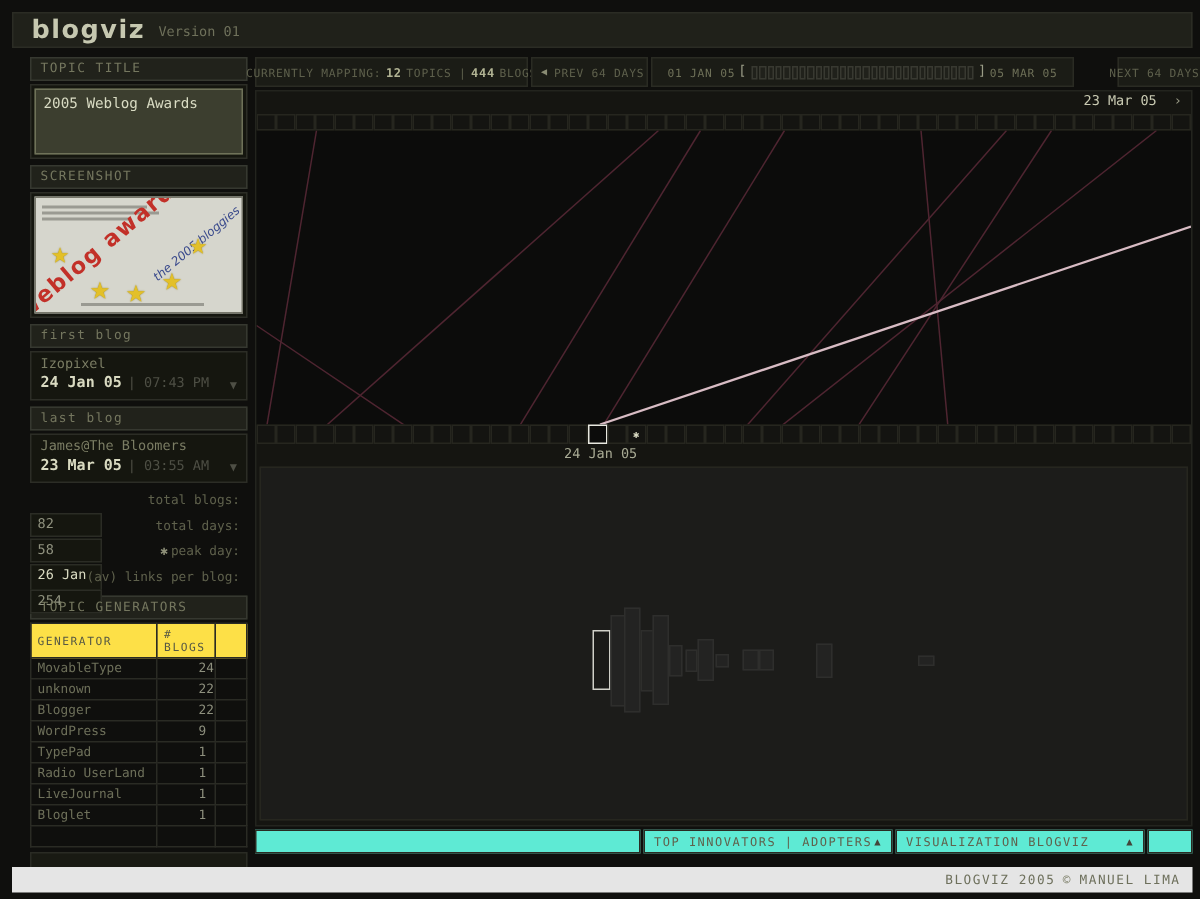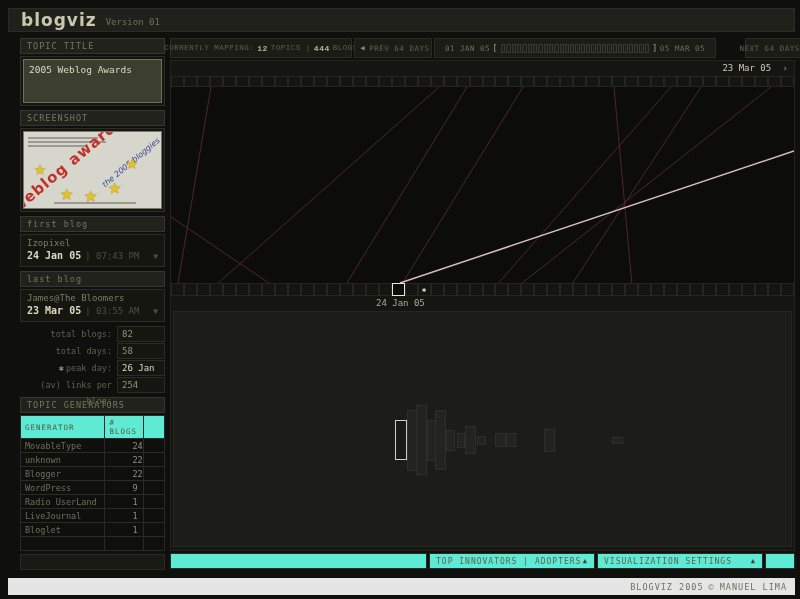--- a/index.html
+++ b/index.html
@@ -23,28 +23,28 @@
               color:#c23028;font-weight:bold;font-size:15px;font-family:"DejaVu Sans",sans-serif;letter-spacing:1px;}
   .thumb .blue{position:absolute;right:-6px;top:26px;transform:rotate(-40deg);color:#3a4a8c;
                font-style:italic;font-size:8px;font-family:"DejaVu Sans",sans-serif;}
   .thumb .star{position:absolute;color:#e3c028;text-shadow:0 0 1px #8a7410;line-height:1;}
   .thumb .txtline{position:absolute;height:2px;background:#9a9a92;}
   .bloginfo{position:relative;padding:3px 6px 5px 6px;background:#15160f;border:1px solid #2c2d26;margin-bottom:4px;}
   .blogname{color:#7b7d64;font-size:9px;}
   .blogdate{color:#d9dac1;font-weight:bold;font-size:10px;margin-top:2px;}
   .blogtime{color:#4e4f45;font-weight:normal;font-size:9px;margin-left:4px;}
   .ddarrow{position:absolute;right:6px;bottom:5px;color:#4e4f45;font-size:8px;cursor:pointer;}
-  .statrow{display:flex;margin-bottom:1px;height:16px;}
+  .statrow{display:flex;margin-bottom:1px;height:16px;flex-direction:column;}
   .statlabel{flex:1;text-align:right;padding-right:5px;color:#5f614c;font-size:8.5px;line-height:16px;}
   .statlabel .pk{color:#8e9078;margin-right:2px;}
   .statval{width:42px;background:#15160f;border:1px solid #2b2c25;color:#90927f;
            padding-left:4px;line-height:14px;font-size:9px;}
   .statval.hl{color:#d9dac1;}
   .gentable{border-collapse:collapse;width:100%;margin-top:2px;}
-  .gentable th{border:1px solid #2a2b24;background:#5eead4;color:#565844;font-weight:normal;
+  .gentable th{border:1px solid #2a2b24;background:#fde047;color:#565844;font-weight:normal;
                font-size:7.5px;letter-spacing:1px;text-align:left;padding:2px 0 2px 4px;height:9px;}
   .gentable td{border:1px solid #2a2b24;color:#6e705a;font-size:8.5px;padding:1px 0 1px 4px;height:11px;}
   .gentable td.num{color:#8e907e;padding-left:27px;}
   .colgen{width:86px;} .colnum{width:26px;} .colx{width:21px;}
   .sbstrip{height:14px;background:#191a13;border:1px solid #2a2b24;margin-top:3px;}
   
   .seg{position:absolute;top:38px;height:20px;background:#1b1c16;border:1px solid #2a2b23;
        box-sizing:border-box;display:flex;align-items:center;justify-content:center;
        color:#5e604c;letter-spacing:0.5px;font-size:7.5px;white-space:nowrap;}
   .seg .hl{color:#b2b494;font-weight:bold;margin:0 3px;font-size:8px;}
@@ -175,20 +175,25 @@
             <td>Blogger</td>
             <td class="num">22</td>
             <td></td>
           </tr>
           <tr>
             <td>WordPress</td>
             <td class="num">9</td>
             <td></td>
           </tr>
           <tr>
+            <td>TypePad</td>
+            <td class="num">1</td>
+            <td></td>
+          </tr>
+          <tr>
             <td>Radio UserLand</td>
             <td class="num">1</td>
             <td></td>
           </tr>
           <tr>
             <td>LiveJournal</td>
             <td class="num">1</td>
             <td></td>
           </tr>
           <tr>
@@ -199,21 +204,21 @@
           <tr>
             <td></td>
             <td class="num"></td>
             <td></td>
           </tr>
         </tbody>
     </table>
     <div class="sbstrip"></div>
   </div>
 
-  <div class="seg" style="left:170px;width:182px;font-family:Liberation Mono, monospace;">
+  <div class="seg" style="left:170px;width:182px;">
     <span>CURRENTLY MAPPING:</span>
     <span class="hl">12</span>
     <span>TOPICS |</span>
     <span class="hl">444</span>
     <span>BLOGS</span>
   </div>
   <div class="seg btnseg" style="left:354px;width:78px;">
     <span class="arr">◀</span>
     <span>PREV 64 DAYS</span>
   </div>
@@ -396,21 +401,21 @@
         <div class="bar" style="left: 438px; width: 11px; height: 7px; top: 124.5px;"></div>
       </div>
   </div>
 
   <div class="bseg" style="left:170px;width:257px;"></div>
   <div class="bseg btnseg" style="left:429px;width:166px;">
     <span>TOP INNOVATORS | ADOPTERS</span>
     <span class="up">▲</span>
   </div>
   <div class="bseg btnseg" style="left:597px;width:166px;">
-    <span>VISUALIZATION SETTINGS</span>
+    <span>VISUALIZATION BLOGVIZ</span>
     <span class="up">▲</span>
   </div>
   <div class="bseg" style="left:765px;width:30px;"></div>
 
   <div class="footer">
     <span>BLOGVIZ 2005</span>
     <span class="cc">©</span>
     <span>MANUEL LIMA</span>
   </div>
 </div>

